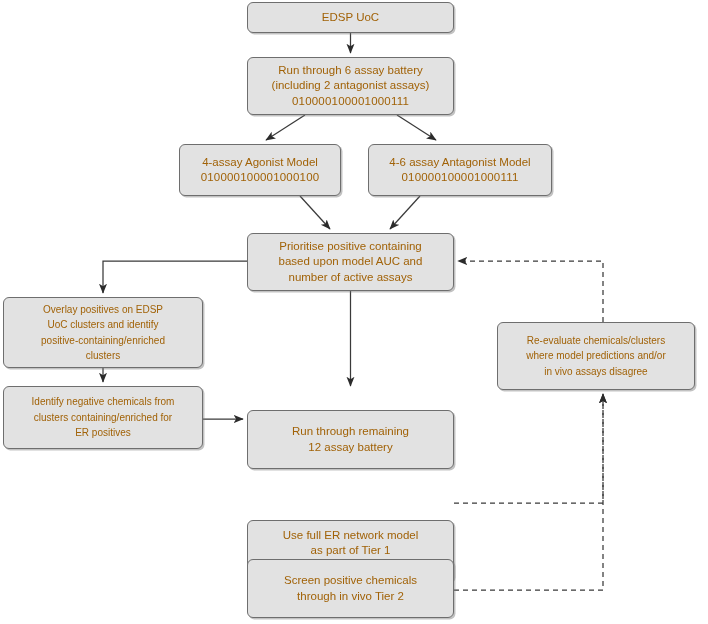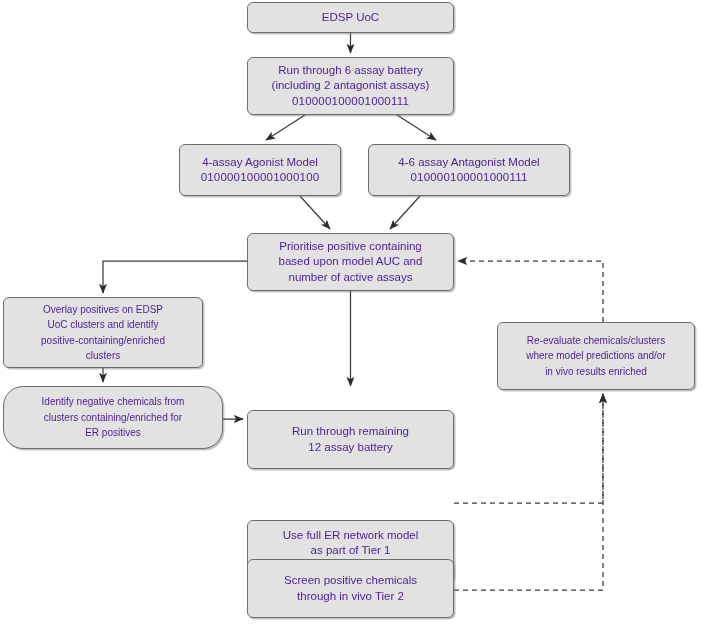--- a/index.html
+++ b/index.html
@@ -29,21 +29,21 @@
     position: absolute;
     box-sizing: border-box;
     background: #e2e2e2;
     border: 1.2px solid #6e6e6e;
     border-radius: 6px;
     box-shadow: 1.5px 1.5px 0 rgba(120,120,120,0.45);
     display: flex;
     align-items: center;
     justify-content: center;
     text-align: center;
-    color: #4c1d95;
+    color: #a16207;
     z-index: 2;
   }
   .node .lines {
     display: block;
     width: 100%;
     padding: 0 6px;
     box-sizing: border-box;
   }
   .node .ln {
     display: block;
@@ -119,42 +119,42 @@
         <span class="ln">(including 2 antagonist assays)</span>
         <span class="ln mono">010000100001000111</span>
       </span>
   </div>
   <div class="node" style="left: 179px; top: 144px; width: 162px; height: 52px; background: rgb(226, 226, 226); border-color: rgb(110, 110, 110);">
     <span class="lines">
         <span class="ln">4-assay Agonist Model</span>
         <span class="ln mono">010000100001000100</span>
       </span>
   </div>
-  <div class="node" style="left: 368px; top: 144px; width: 202px; height: 52px; background: rgb(226, 226, 226); border-color: rgb(110, 110, 110);">
+  <div class="node" style="left: 368px; top: 144px; width: 184px; height: 52px; background: rgb(226, 226, 226); border-color: rgb(110, 110, 110);">
     <span class="lines">
         <span class="ln">4-6 assay Antagonist Model</span>
         <span class="ln mono">010000100001000111</span>
       </span>
   </div>
   <div class="node" style="left: 247px; top: 233px; width: 207px; height: 58px; background: rgb(226, 226, 226); border-color: rgb(110, 110, 110);">
     <span class="lines">
         <span class="ln">Prioritise positive containing</span>
         <span class="ln">based upon model AUC and</span>
         <span class="ln">number of active assays</span>
       </span>
   </div>
   <div class="node wide" style="left: 3px; top: 297px; width: 200px; height: 71px; background: rgb(226, 226, 226); border-color: rgb(110, 110, 110);">
     <span class="lines">
         <span class="ln">Overlay positives on EDSP</span>
         <span class="ln">UoC clusters and identify</span>
         <span class="ln">positive-containing/enriched</span>
         <span class="ln">clusters</span>
       </span>
   </div>
-  <div class="node wide" style="left: 3px; top: 386px; width: 220px; height: 63px; background: rgb(226, 226, 226); border-color: rgb(110, 110, 110); border-radius: 20px;">
+  <div class="node wide" style="left: 3px; top: 386px; width: 200px; height: 63px; background: rgb(226, 226, 226); border-color: rgb(110, 110, 110);">
     <span class="lines">
         <span class="ln">Identify negative chemicals from</span>
         <span class="ln">clusters containing/enriched for</span>
         <span class="ln">ER positives</span>
       </span>
   </div>
   <div class="node" style="left: 247px; top: 390px; width: 207px; height: 59px; background: rgb(226, 226, 226); border-color: rgb(110, 110, 110); margin-top: 20px;">
     <span class="lines">
         <span class="ln">Run through remaining</span>
         <span class="ln">12 assay battery</span>
@@ -170,17 +170,17 @@
   <div class="node" style="left: 247px; top: 559px; width: 207px; height: 59px; background: rgb(226, 226, 226); border-color: rgb(110, 110, 110);">
     <span class="lines">
         <span class="ln">Screen positive chemicals</span>
         <span class="ln">through in vivo Tier 2</span>
       </span>
   </div>
   <div class="node wide" style="left: 497px; top: 322px; width: 198px; height: 68px; background: rgb(226, 226, 226); border-color: rgb(110, 110, 110);">
     <span class="lines">
         <span class="ln">Re-evaluate chemicals/clusters</span>
         <span class="ln">where model predictions and/or</span>
-        <span class="ln">in vivo results enriched</span>
+        <span class="ln">in vivo assays disagree</span>
       </span>
   </div>
 
 </div>
 
 </body></html>

